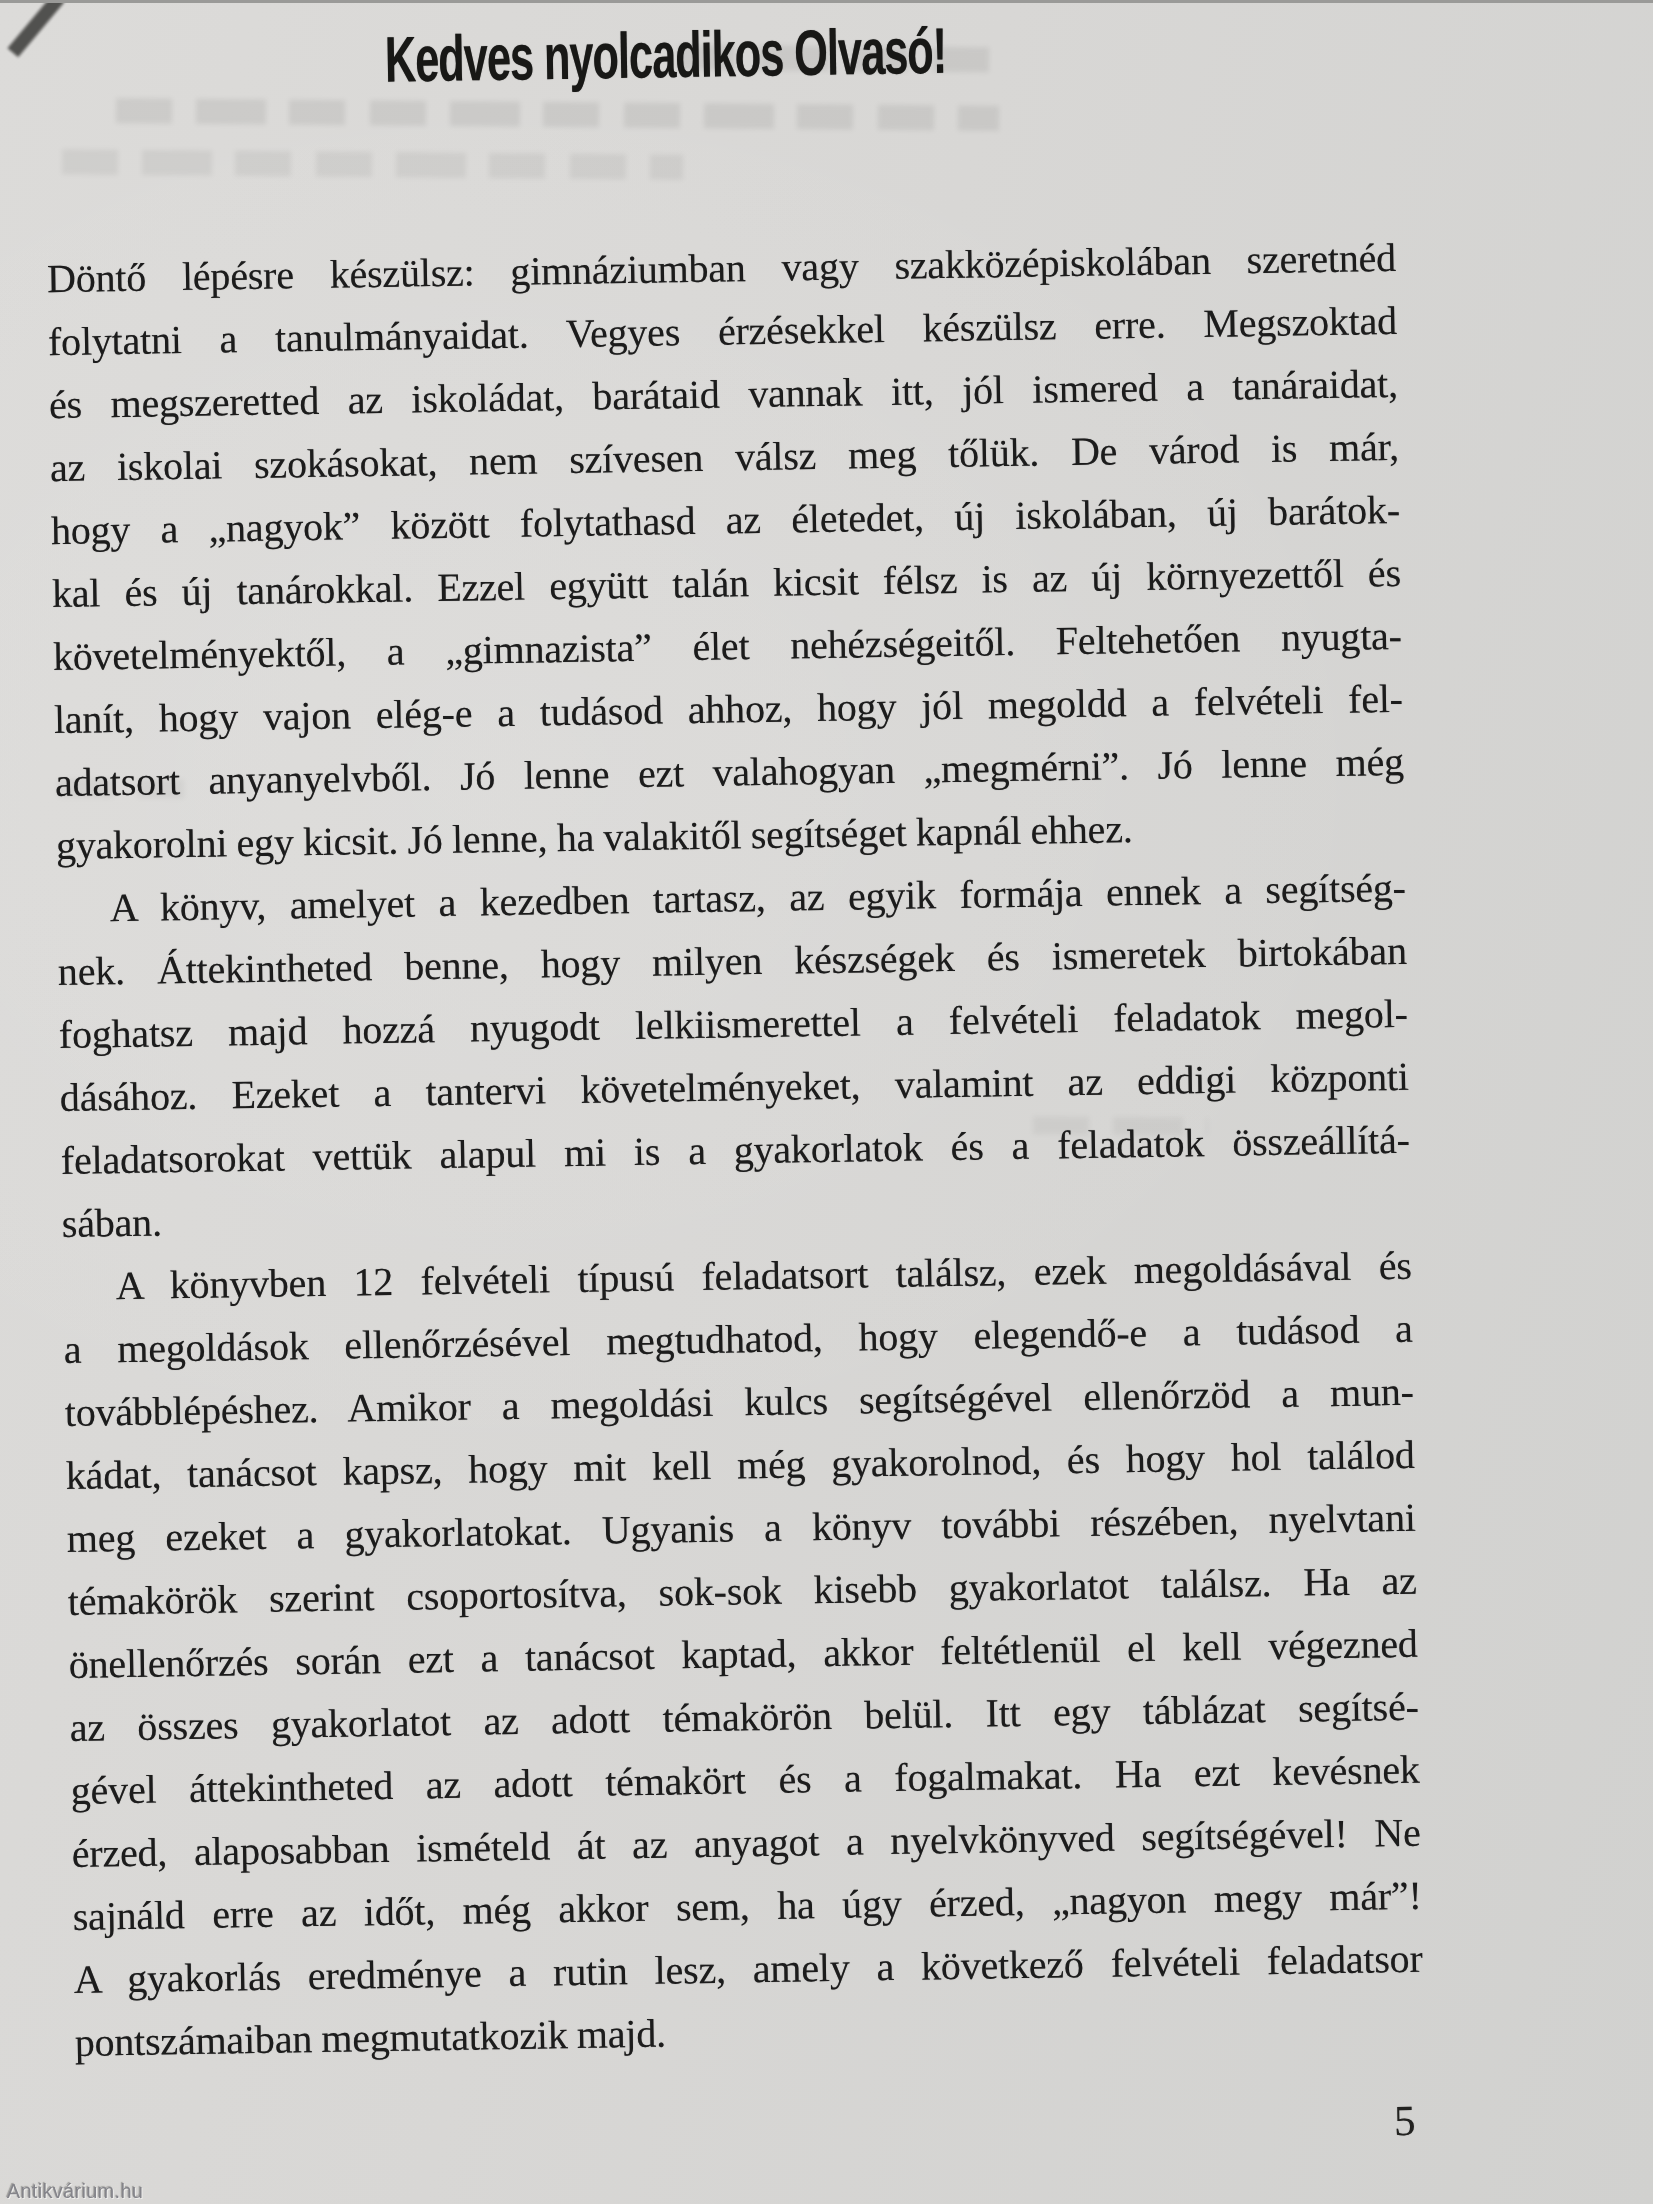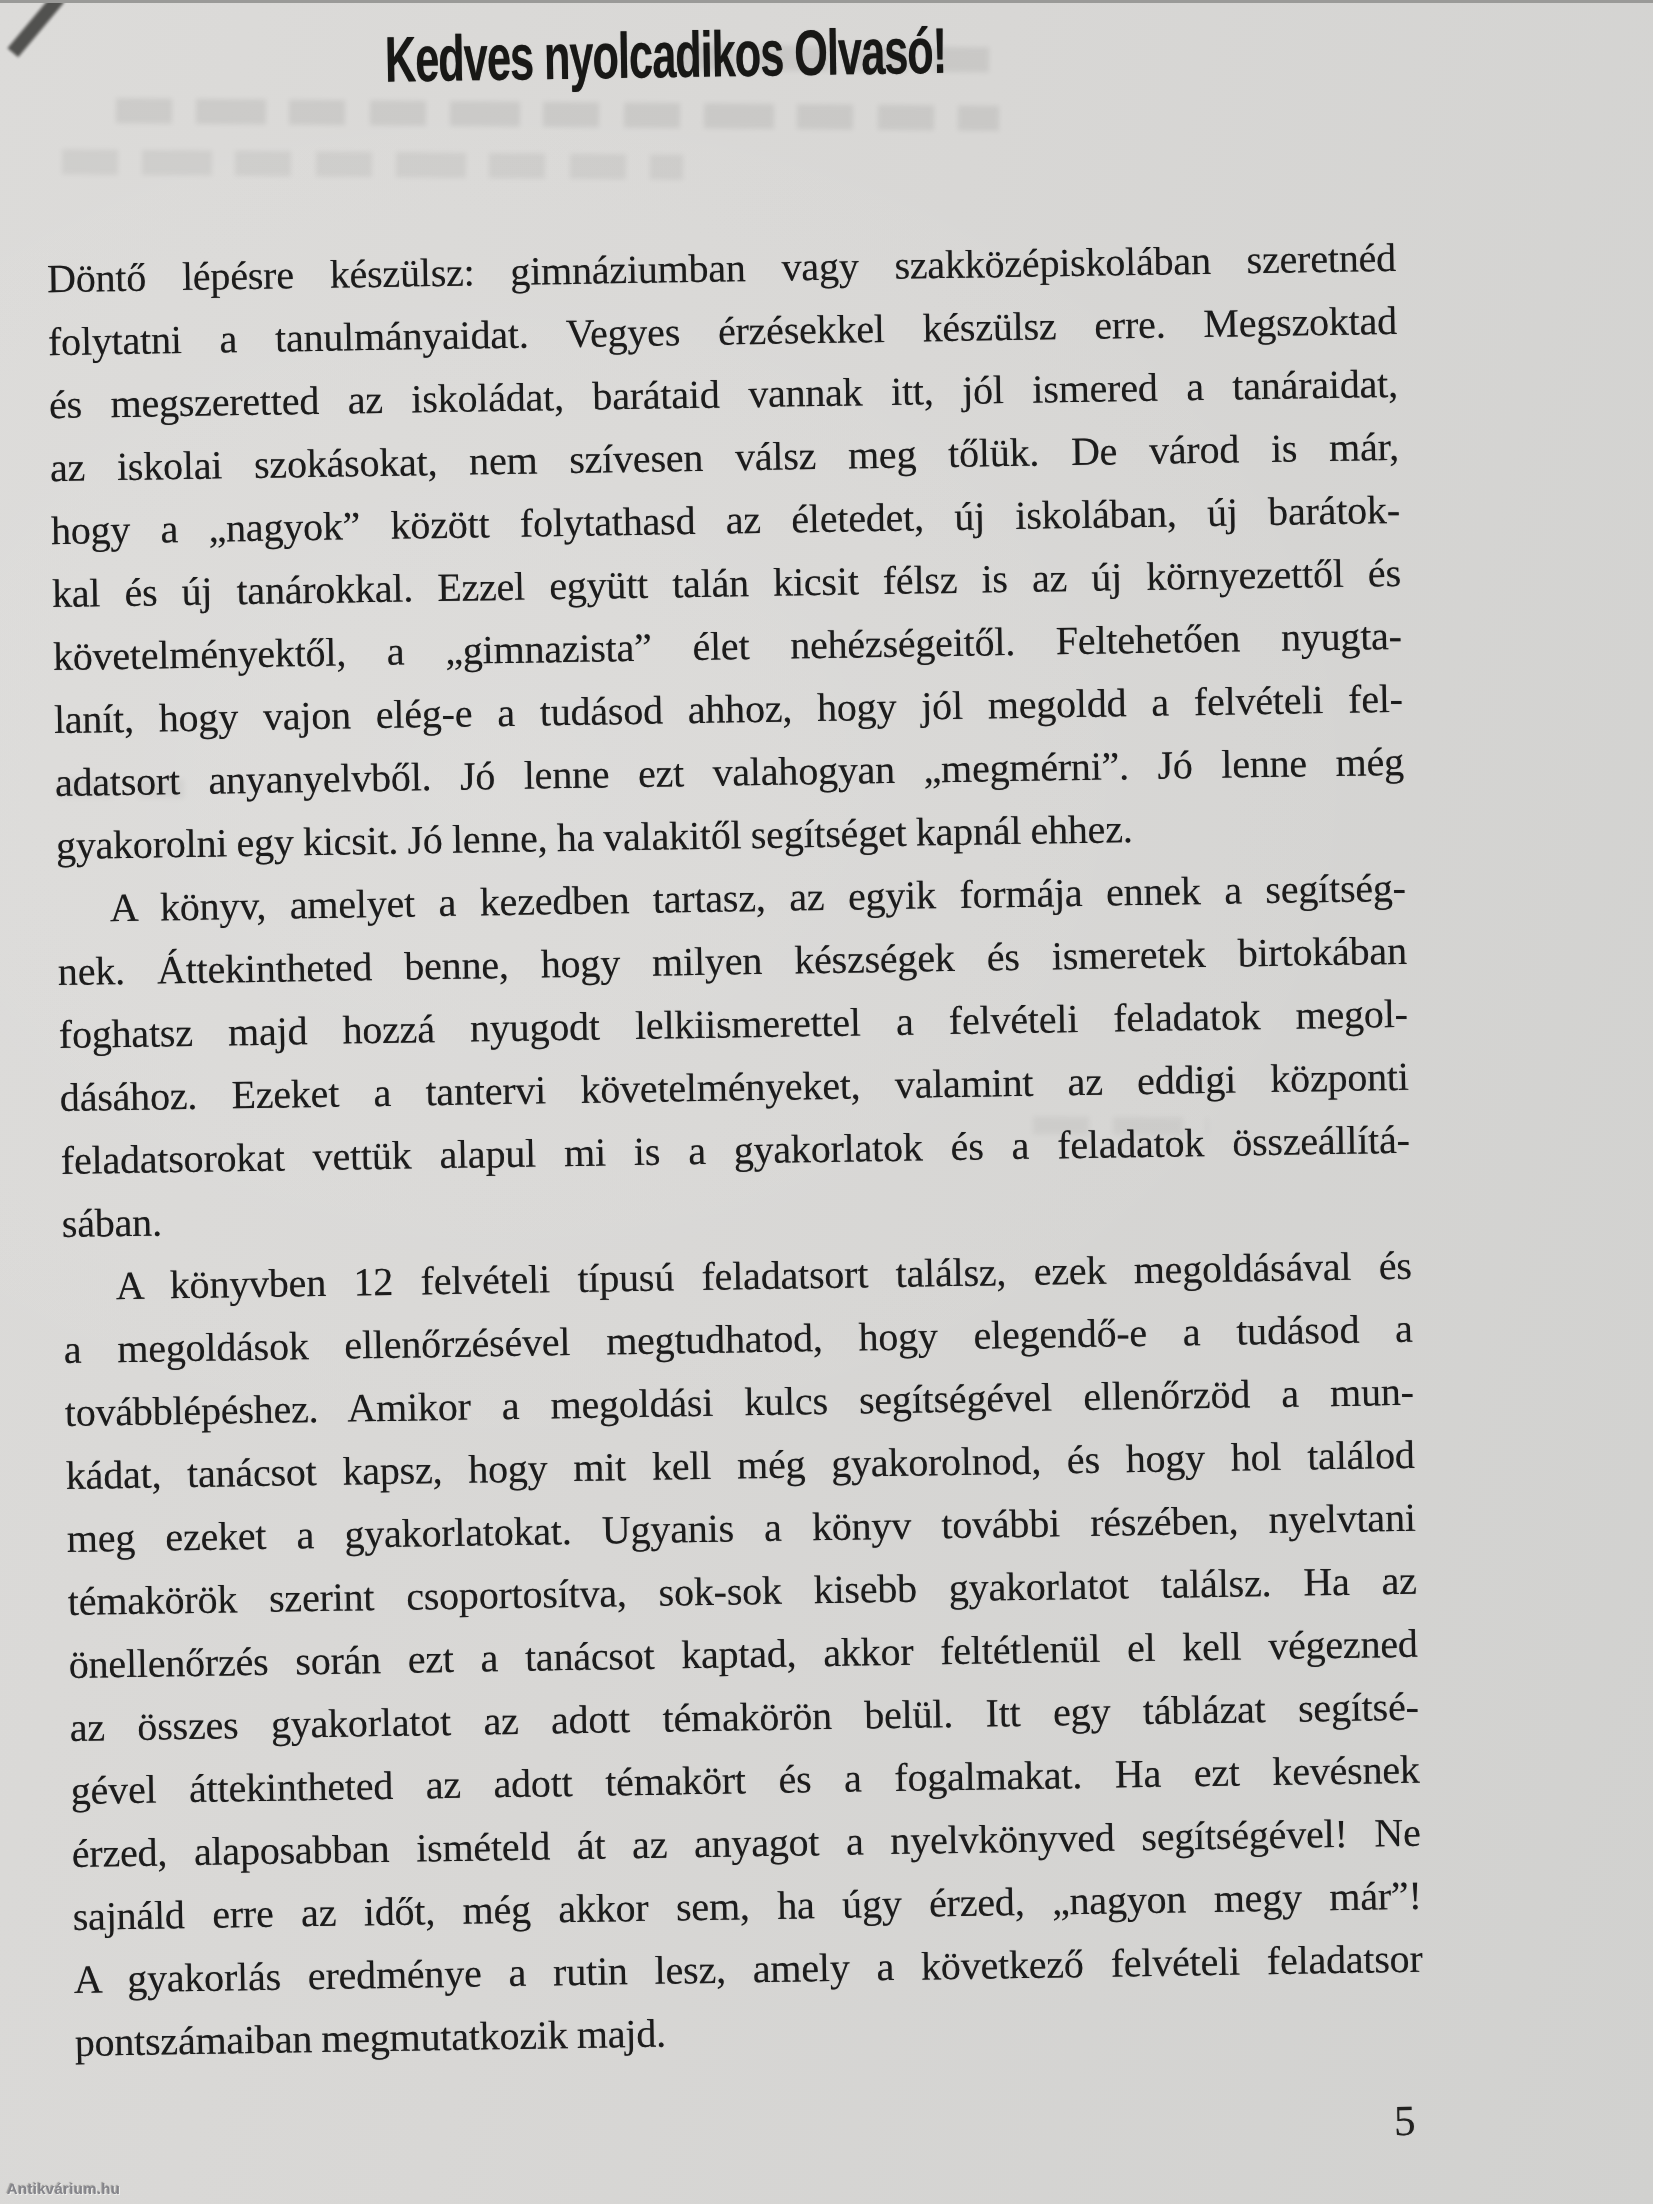--- a/index.html
+++ b/index.html
@@ -57,22 +57,22 @@
     text-align-last:left;
   }
   .page-number{
     position:absolute;left:1378px;top:2115px;
     font-size:43px;color:#222220;
     text-shadow:0 0 0.7px rgba(25,25,25,0.5);
   }
   .watermark{
     position:absolute;left:6.8px;top:2177px;
     font-family:"Liberation Sans", sans-serif;
-    font-weight:700;
-    font-size:15px;
+    font-weight:400;
+    font-size:20px;
     letter-spacing:0.3px;
     color:#84848a;
     text-shadow:1px 1px 0 rgba(238,238,236,0.95), -1px -1px 1px rgba(70,70,68,0.40);
   }
   .bleed{
     position:absolute;
     filter:blur(2.9px);
     opacity:0.16;
     transform:rotate(0.5deg);
     background:repeating-linear-gradient(90deg,

